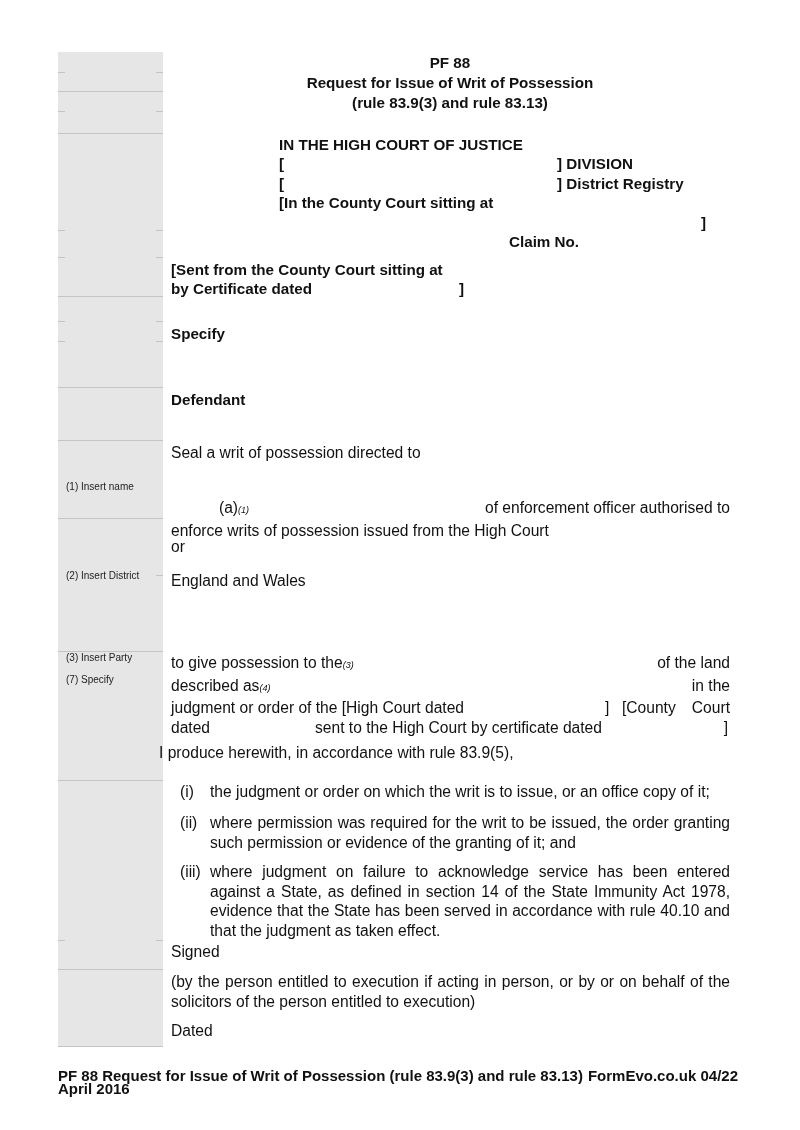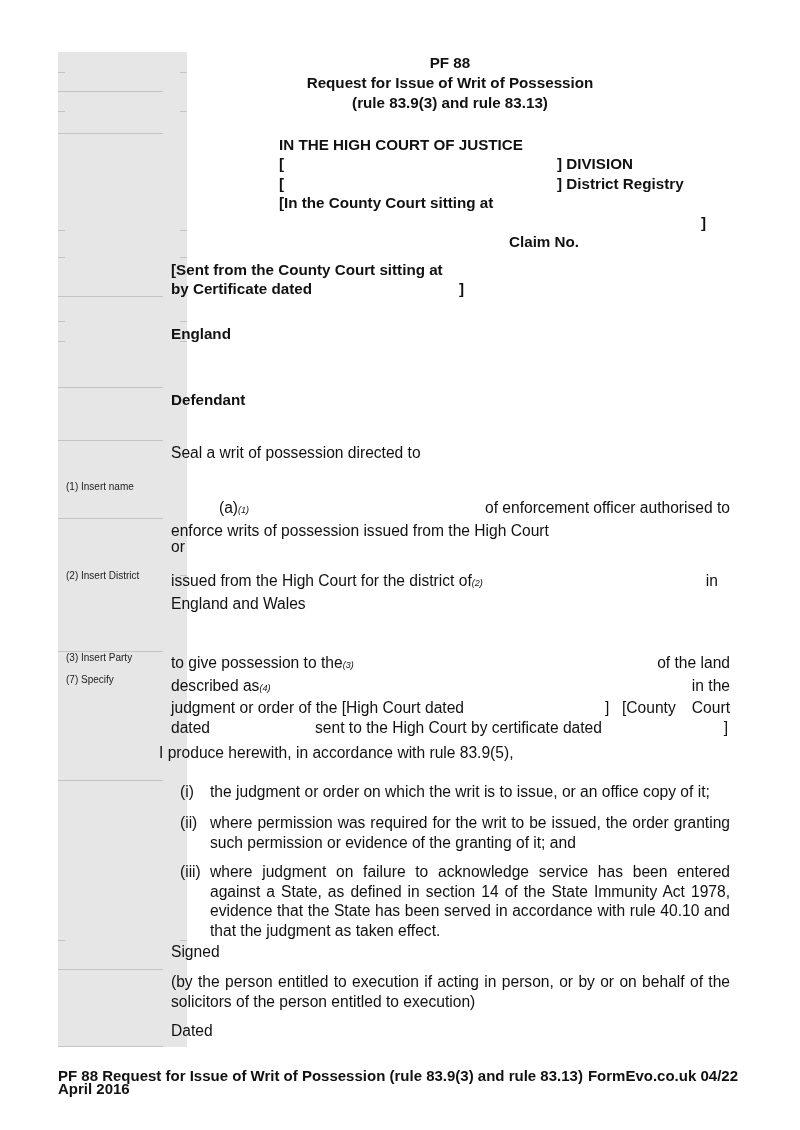--- a/index.html
+++ b/index.html
@@ -1,19 +1,19 @@
 <!DOCTYPE html>
 <html><head>
   <meta charset="utf-8">
   <style>
     html, body { margin: 0; padding: 0; background: #ffffff; }
     body { width: 800px; height: 1130px; position: relative; overflow: hidden;
            font-family: "Liberation Sans", sans-serif; color: #111; }
     .abs { position: absolute; white-space: nowrap; }
-    .sidebar { position: absolute; left: 58px; top: 52px; width: 129px; height: 995px;
+    .sidebar { position: absolute; left: 58px; top: 52px; width: 105px; height: 995px;
                background: #e6e6e6; text-decoration: underline; }
     .hline { position: absolute; left: 0; width: 105px; height: 1px; background: #c4c4c4; }
     .tick { position: absolute; height: 1px; width: 7px; background: #c4c4c4; }
     .tick.l { left: 0; }
     .tick.r { right: 0; }
     .note { position: absolute; left: 8px; font-size: 10px; color: #222; white-space: nowrap; }
     .b { font-weight: bold; }
     .t15 { font-size: 15.2px; }
     .t16 { font-size: 15.6px; }
     .sup { font-size: 9px; font-style: italic; }
@@ -69,40 +69,36 @@
 <div class="abs b t15" style="left:279px;top:175px">[</div>
 <div class="abs b t15" style="left:557px;top:175px">] District Registry</div>
 <div class="abs b t15" style="left:279px;top:194px">[In the County Court sitting at</div>
 <div class="abs b t15" style="left:701px;top:214px">]</div>
 <div class="abs b t15" style="left:509px;top:233px">Claim No.</div>
 
 <div class="abs b t15" style="left:171px;top:261px">[Sent from the County Court sitting at</div>
 <div class="abs b t15" style="left:171px;top:280px">by Certificate dated</div>
 <div class="abs b t15" style="left:459px;top:280px">]</div>
 
-<div class="abs b t15" style="left:171px;top:325px">England</div>
+<div class="abs b t15" style="left:171px;top:325px">Specify</div>
 <div class="abs b t15" style="left:171px;top:391px">Defendant</div>
 
 <div class="abs t16" style="left:171px;top:444px">Seal a writ of possession directed to</div>
 
 <div class="just" style="top:498px">
   <div class="row">
     <span style="padding-left:48px"><span>(a)</span><span class="sup">(1)</span></span>
     <span>of enforcement officer authorised to</span>
   </div>
   <div>enforce writs of possession issued from the High Court</div>
 </div>
 
 <div class="abs t16" style="left:171px;top:538px">or</div>
 
 <div class="just" style="top:571px">
-  <div class="row">
-    <span><span>issued from the High Court for the district of</span><span class="sup">(2)</span></span>
-    <span style="padding-right:12px">in</span>
-  </div>
   <div>England and Wales</div>
 </div>
 
 <div class="just" style="top:653px">
   <div class="row">
     <span><span>to give possession to the</span><span class="sup">(3)</span></span>
     <span>of the land</span>
   </div>
   <div class="row">
     <span><span>described as</span><span class="sup">(4)</span></span>

